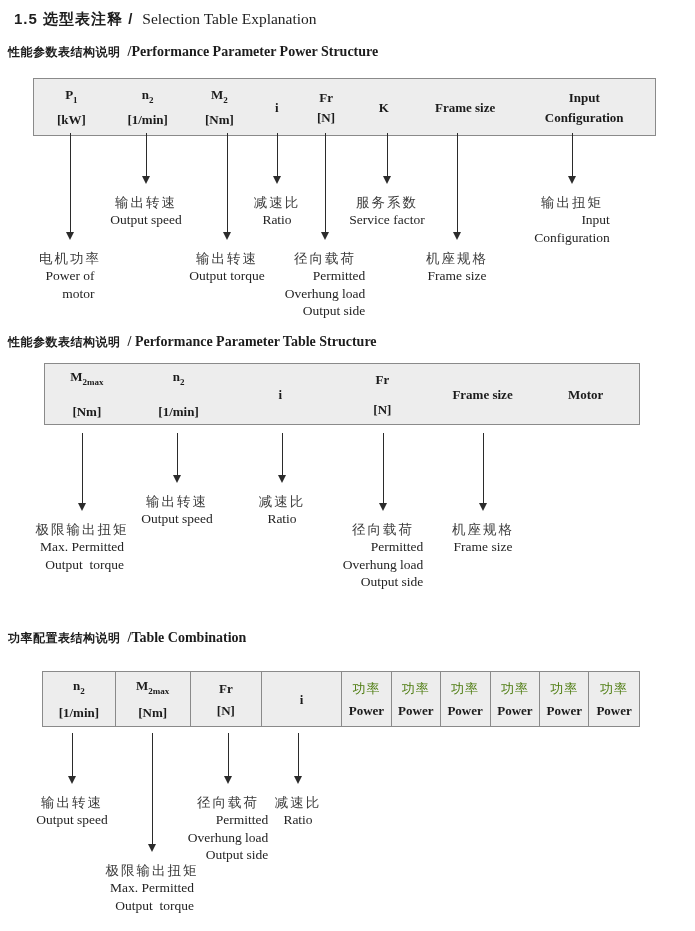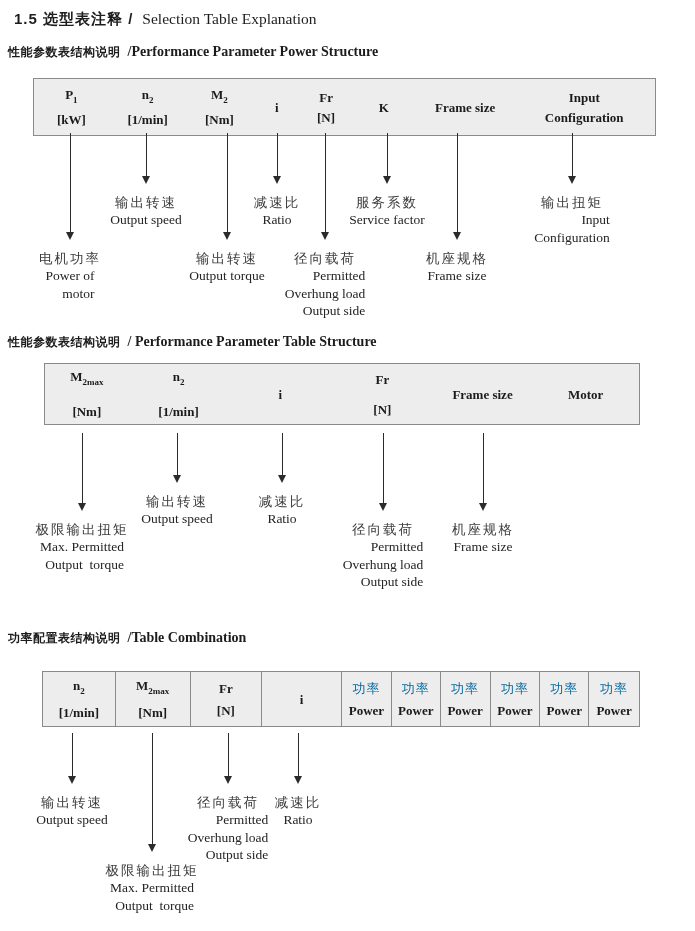--- a/index.html
+++ b/index.html
@@ -21,21 +21,21 @@
           box-sizing:border-box;}
   .cell{display:flex;flex-direction:column;justify-content:center;align-items:center;
         text-align:center;box-sizing:border-box;}
   .cell .l1,.cell .l2{font-weight:bold;font-size:13px;line-height:15px;color:#1b1b1b;
         white-space:nowrap;}
   .cell sub{font-size:9px;font-weight:bold;}
   .t1 .cell{row-gap:5px;}
   .t2 .cell{row-gap:15px;}
   .t3 .cell{row-gap:7px;border-right:1px solid #8a8a8a;}
   .t3 .cell:last-child{border-right:none;}
-  .l1.norm{font-weight:normal;letter-spacing:1px;color:#0369a1;}
+  .l1.norm{font-weight:normal;letter-spacing:1px;color:#4d7c0f;}
 
   .note{position:absolute;width:150px;display:flex;flex-direction:column;align-items:center;}
   .stem{width:1px;background:#2b2b2b;}
   .ahead{width:0;height:0;border-left:4px solid transparent;border-right:4px solid transparent;
          border-top:8px solid #2b2b2b;}
   .h43{height:43px}.h99{height:99px}.h42{height:42px}.h70{height:70px}.h111{height:111px}
   .nzh{font-size:13.5px;letter-spacing:2px;margin-top:10px;color:#3c3c3c;white-space:nowrap;
        line-height:17px;}
   .nen{font-size:13.5px;line-height:17.5px;color:#242424;white-space:pre-wrap;text-align:right;}
 </style>

